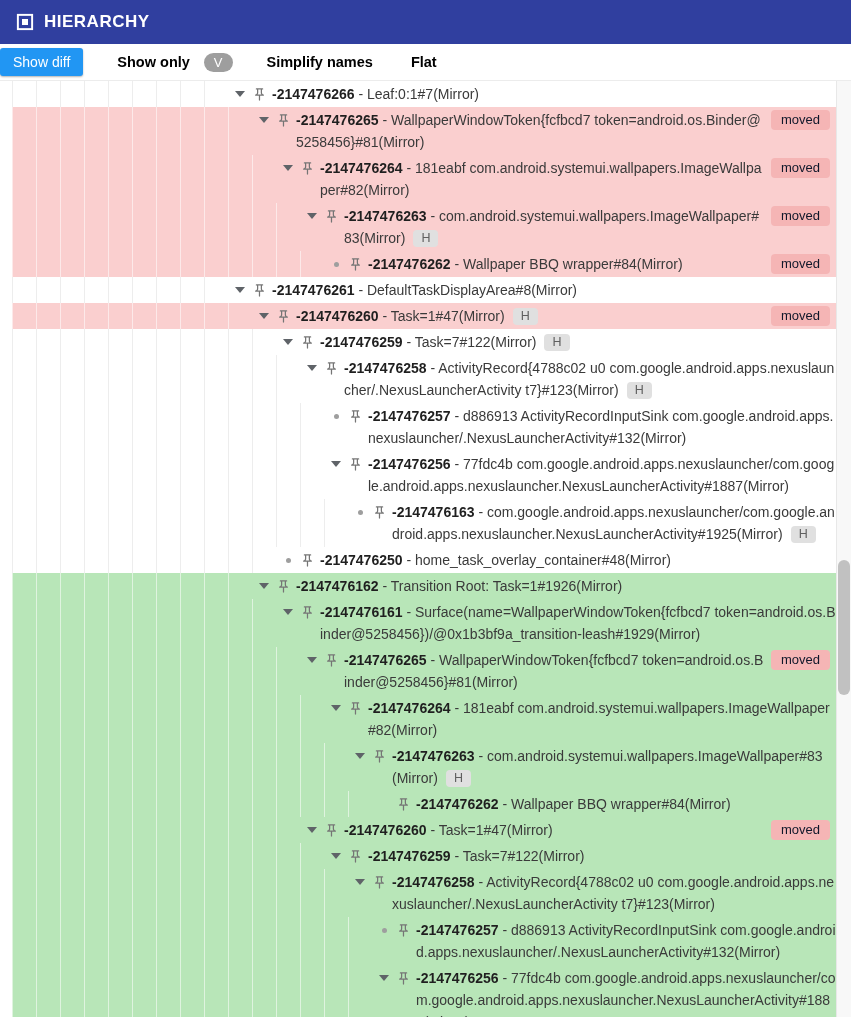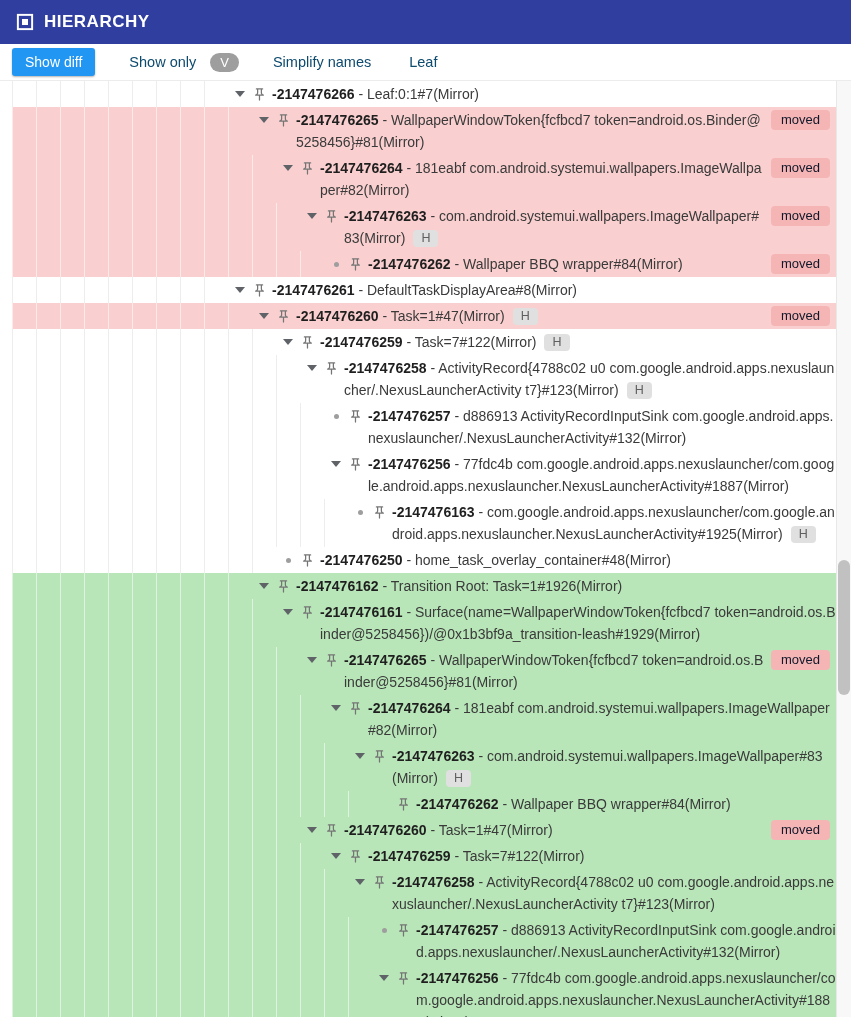--- a/index.html
+++ b/index.html
@@ -12,27 +12,27 @@
   .app-icon { width: 18px; height: 18px; margin-right: 10px; display: inline-flex; }
   .app-title { font-size: 17px; font-weight: 700; letter-spacing: .5px; flex: 0 0 auto; }
   .header-spacer { flex: 1; }
   .search { width: 176px; background: transparent; border: none;
     border-bottom: 1px solid rgba(255,255,255,.75); color: #fff; font-size: 14px;
     padding: 4px 2px 5px; outline: none; font-family: "Liberation Sans", sans-serif; }
   .search::placeholder { color: #aab1d6; }
 
   
   .toolbar { height: 37px; background: #fff; display: flex; align-items: center;
-    padding: 0 12px; gap: 30px; border-bottom: 1px solid #ececec; }
+    padding: 0 0; gap: 30px; border-bottom: 1px solid #ececec; }
   .btn-primary { background: var(--accent-blue, #2196f3); color: #fff; border: none;
     border-radius: 3px; font-size: 14px; font-weight: 500; padding: 6px 13px;
     box-shadow: 0 1px 2px rgba(0,0,0,.3); cursor: pointer;
     font-family: "Liberation Sans", sans-serif; }
-  .btn-flat { background: transparent; border: none; color: #0c4a6e; font-size: 14.5px;
-    font-weight: 400; cursor: pointer; padding: 6px 4px;
+  .btn-flat { background: transparent; border: none; color: #000000; font-size: 14.5px;
+    font-weight: 700; cursor: pointer; padding: 6px 4px;
     font-family: "Liberation Sans", sans-serif; }
   .show-only-group { display: flex; align-items: center; gap: 10px; }
   .chip-v { background: #9e9e9e; color: #fff; border-radius: 10px; font-size: 13px;
     padding: 2px 10px; font-weight: 500; }
 
   
   .tree-wrap { position: relative; height: 936px; }
   .tree { width: 836px; font-size: 14px; color: #333; }
   .row { position: relative; margin-left: 12px; width: 824px;
     padding: 2px 0 2px calc(var(--d) * 24px); display: flex; align-items: flex-start;
@@ -80,21 +80,21 @@
   <span class="header-spacer"></span>
 </div>
 
 <div class="toolbar">
   <button class="btn-primary">Show diff</button>
   <span class="show-only-group">
     <button class="btn-flat">Show only</button>
     <span class="chip-v">V</span>
   </span>
   <button class="btn-flat">Simplify names</button>
-  <button class="btn-flat">Leaf</button>
+  <button class="btn-flat">Flat</button>
 </div>
 
 <div class="tree-wrap">
   <div class="tree">
       <div class="row" style="--d: 9;">
         <span class="marker">
           <i class="tri"></i>
         </span>
         <span class="pin">
           <svg viewBox="0 0 24 24">

